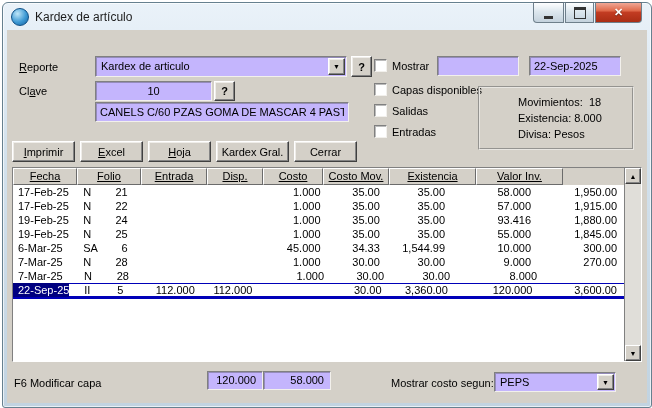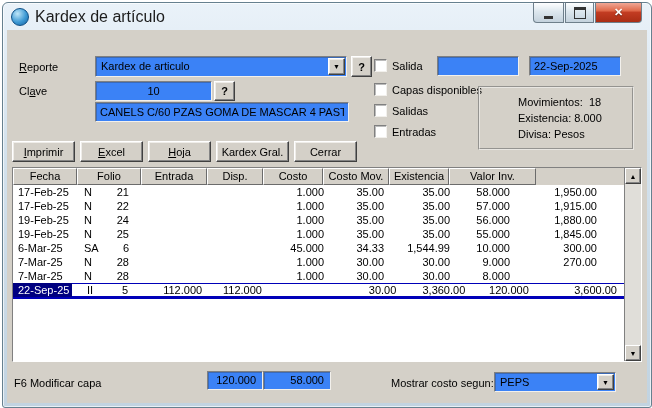--- a/index.html
+++ b/index.html
@@ -8,40 +8,40 @@
 
   
   .window{position:absolute;left:2px;top:2px;width:648px;height:404px;
           border:1px solid #66808f;border-radius:6px 6px 3px 3px;
           background:linear-gradient(180deg,#eaf2f9 0%,#d4e2ed 35%,#c1d3e1 100%);
           box-shadow:inset 0 0 0 1px rgba(255,255,255,.65);}
   .titlebar{position:absolute;left:0;top:0;right:0;height:27px;display:flex;align-items:center;padding:0 8px;}
   .app-icon{width:16px;height:16px;border-radius:50%;flex:0 0 16px;
             background:radial-gradient(circle at 35% 30%,#bfe6f8,#3d99d4 55%,#135f9e);
             border:1px solid #0d4f86;margin-right:6px;}
-  .title{font-size:16px;color:#1c1c1c;}
+  .title{font-size:12px;color:#1c1c1c;}
   .winbtns{position:absolute;top:-1px;right:9px;display:flex;gap:1px;}
   .winbtn{height:19px;display:flex;align-items:center;justify-content:center;cursor:pointer;
           border:1px solid #6e7f8b;border-top-color:#5a6a76;
           background:linear-gradient(180deg,#fdfeff,#dde7ee 45%,#c4d2dd);}
   .winbtn.min{width:29px;border-radius:0 0 0 4px;}
   .winbtn.max{width:27px;}
   .winbtn.close{width:45px;border-radius:0 0 4px 0;
           background:linear-gradient(180deg,#f0a795,#e06a4b 40%,#c23c22 50%,#aa2d14);}
   .glyph-min{width:9px;height:3px;background:#333;margin-top:9px;}
   .glyph-max{width:10px;height:8px;border:1px solid #333;border-top-width:3px;}
   .glyph-close{color:#fff;font-weight:bold;font-size:11px;text-shadow:0 1px 1px rgba(0,0,0,.45);}
 
   
   .client{position:absolute;left:4px;top:27px;width:640px;height:373px;background:#d4d0c8;}
 
   .lbl{position:absolute;white-space:nowrap;}
 
   
-  .field{position:absolute;background:#3b82f6;border:1px solid;border-color:#808080 #f2f0ec #f2f0ec #808080;
+  .field{position:absolute;background:#c4b5fd;border:1px solid;border-color:#808080 #f2f0ec #f2f0ec #808080;
          box-shadow:inset 1px 1px 0 rgba(60,60,60,.35);box-sizing:border-box;}
   .field input{position:absolute;inset:0;border:0;outline:0;background:transparent;
                font:inherit;padding:0 4px;width:100%;height:100%;box-sizing:border-box;}
   .combo-text{position:absolute;left:5px;top:0;right:20px;line-height:19px;overflow:hidden;white-space:nowrap;}
 
   
   .btn3d{background:#d4d0c8;border:1px solid;border-color:#ffffff #404040 #404040 #ffffff;
          box-shadow:inset -1px -1px 0 #848484, inset 1px 1px 0 #efede9;
          font:inherit;color:#000;cursor:pointer;box-sizing:border-box;}
   button.btn3d{position:absolute;padding:0;}
@@ -55,31 +55,31 @@
 
   .infobox{position:absolute;border:2px groove #e8e6e2;padding:6px 8px;box-sizing:border-box;}
   .info-line{line-height:16px;white-space:pre;margin-left:30px;}
 
   
   .grid{position:absolute;left:5px;top:137px;width:630px;height:195px;display:flex;
         border:1px solid;border-color:#808080 #ffffff #ffffff #808080;background:#fff;box-sizing:border-box;}
   .grid-main{width:611px;flex:0 0 611px;}
   .thead{display:flex;height:17px;background:#d4d0c8;}
   .hcell{box-sizing:border-box;border:1px solid;border-color:#ffffff #6b6b6b #6b6b6b #ffffff;
-         background:#d4d0c8;text-align:center;line-height:14px;overflow:hidden;white-space:nowrap;}
+         background:#d4d0c8;text-align:center;line-height:14px;overflow:hidden;white-space:nowrap;text-decoration:underline;}
   .tbody{height:176px;background:#fff;overflow:hidden;}
   .trow{display:flex;height:14px;line-height:14px;}
   .tcell{box-sizing:border-box;overflow:hidden;white-space:nowrap;}
   .fechacell{padding-left:5px;}
   .num{text-align:right;padding-right:7px;}
   .folio{display:flex;justify-content:space-between;padding:0 12px 0 7px;}
   .trow.selected{box-shadow:inset 0 1px 0 #0000b8, inset 0 -1px 0 #0000b8, 0 2px 0 #0000b8;gap:8px;}
   .trow.selected .fechacell{background:#000080;color:#fff;}
   .col1{width:64px}.col2{width:64px}.col3{width:66px}.col4{width:56px}.col5{width:68px}
-  .col6{width:60px}.col7{width:66px}.col8{width:60px}.col9{width:87px}
+  .col6{width:60px}.col7{width:66px}.col8{width:87px}.col9{width:87px}
 
   .vscroll{flex:0 0 17px;width:17px;background:#e0ded9;border-left:1px solid #808080;
            display:flex;flex-direction:column;box-sizing:border-box;}
   .sbtn{height:16px;flex:0 0 16px;display:flex;align-items:center;justify-content:center;
         font-size:7px;background:#d4d0c8;border:1px solid;border-color:#ffffff #404040 #404040 #ffffff;
         box-shadow:inset -1px -1px 0 #848484;box-sizing:border-box;cursor:pointer;}
   .strack{flex:1;}
 
   
   .total{line-height:17px;text-align:right;padding-right:6px;}
@@ -109,21 +109,21 @@
     <span class="lbl" style="left:12px;top:31px"><u>R</u>eporte</span>
     <div class="field" style="left:88px;top:26px;width:252px;height:21px">
       <span class="combo-text">Kardex de articulo</span>
       <span class="btn3d combo-btn">
           <span>▼</span>
         </span>
     </div>
     <button class="btn3d helpbtn" style="left:344px;top:26px;width:21px;height:21px">?</button>
 
     <span class="checkbox" style="left:367px;top:29px"></span>
-    <span class="lbl" style="left:385px;top:30px">Salida</span>
+    <span class="lbl" style="left:385px;top:30px">Mostrar</span>
     <div class="field" style="left:430px;top:26px;width:82px;height:20px">
       <input value="" style="">
     </div>
     <div class="field" style="left:522px;top:26px;width:92px;height:20px">
       <input value="22-Sep-2025" style="">
     </div>
 
     <span class="lbl" style="left:12px;top:55px">Cl<u>a</u>ve</span>
     <div class="field" style="left:88px;top:51px;width:117px;height:20px">
       <input style="text-align: center;" value="10">
@@ -198,21 +198,21 @@
               <div class="tcell col1 fechacell">19-Feb-25</div>
               <div class="tcell col2 folio">
                 <span>N</span>
                 <span>24</span>
               </div>
               <div class="tcell col3 num"></div>
               <div class="tcell col4 num"></div>
               <div class="tcell col5 num">1.000</div>
               <div class="tcell col6 num">35.00</div>
               <div class="tcell col7 num">35.00</div>
-              <div class="tcell col8 num">56.000</div>
+              <div class="tcell col8 num">93.416</div>
               <div class="tcell col9 num">1,880.00</div>
             </div>
             <div class="trow">
               <div class="tcell col1 fechacell">19-Feb-25</div>
               <div class="tcell col2 folio">
                 <span>N</span>
                 <span>25</span>
               </div>
               <div class="tcell col3 num"></div>
               <div class="tcell col4 num"></div>

